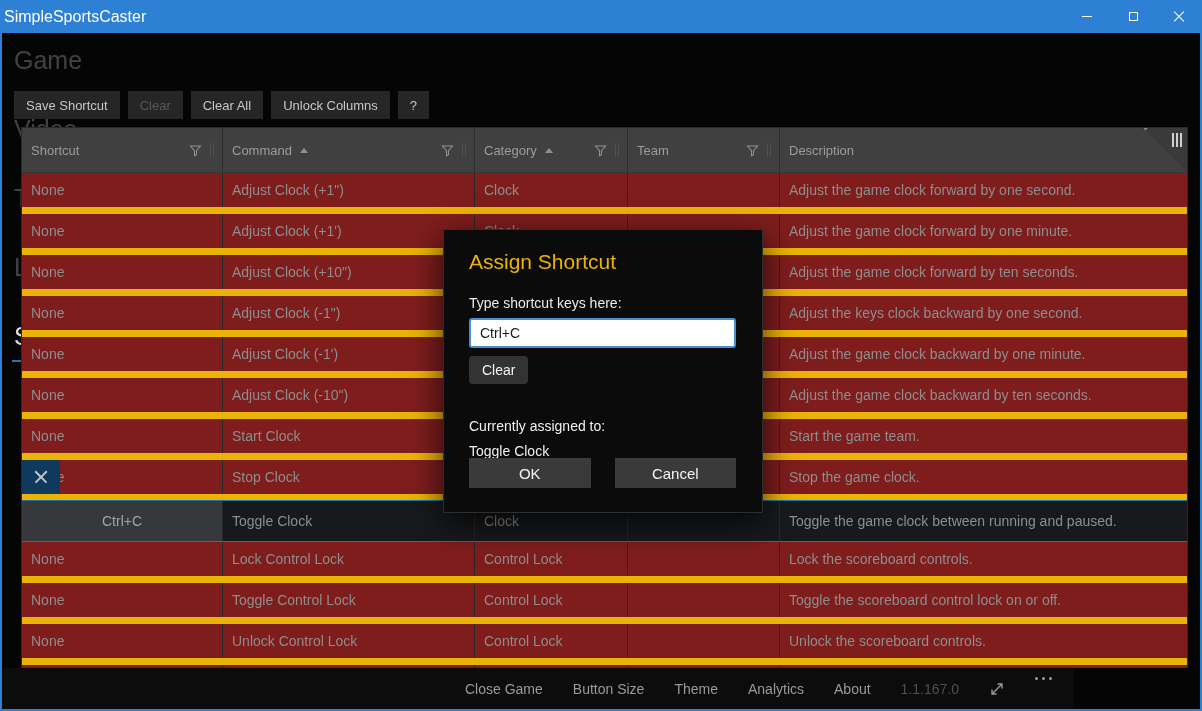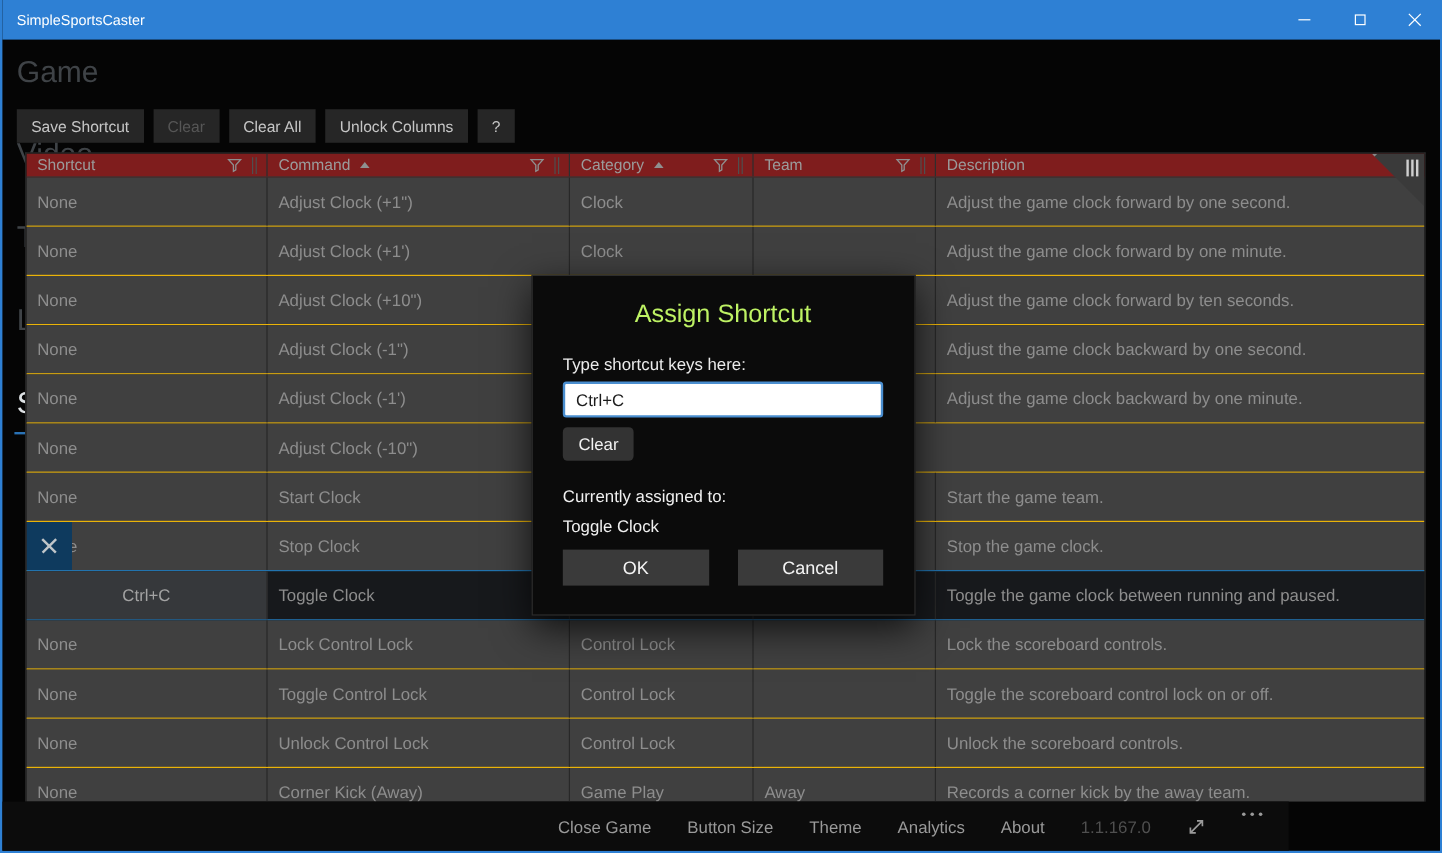--- a/index.html
+++ b/index.html
@@ -5,77 +5,77 @@
   * { margin:0; padding:0; box-sizing:border-box; }
   html,body { width:1202px; height:711px; overflow:hidden; }
   body {
     font-family:"Liberation Sans","DejaVu Sans",sans-serif;
     background:#050505; color:#8d8d8d; position:relative;
     border-left:2px solid #2e80d4; border-right:2px solid #2e80d4; border-bottom:2px solid #2e80d4;
   }
   
   .titlebar { position:absolute; top:0; left:-2px; width:1202px; height:33px; background:#2e80d4;
     display:flex; align-items:center; }
-  .titlebar .title { color:#fff; font-size:12px; padding-left:14px; flex:1; }
+  .titlebar .title { color:#fff; font-size:16px; padding-left:4px; flex:1; }
   .win-btn { width:46px; height:33px; display:flex; align-items:center; justify-content:center; cursor:default; }
   .glyph-min { width:10px; height:1px; background:#fff; display:block; }
   .glyph-max { width:9px; height:9px; border:1px solid #fff; display:block; }
   .glyph-x { position:relative; width:12px; height:12px; display:block; }
   .glyph-x::before,.glyph-x::after { content:""; position:absolute; left:-1px; top:5px; width:14px; height:1px; background:#fff; }
   .glyph-x::before { transform:rotate(45deg); } .glyph-x::after { transform:rotate(-45deg); }
   
   .tabs { position:absolute; top:40px; left:10px; display:flex; gap:25px;flex-direction:column; }
   .tab { font-size:25px; font-weight:300; color:#3f4347; padding:6px 2px 9px 2px; cursor:default; }
   .tab.active { color:#dde1e4; border-bottom:2px solid #2a72b5; }
   
   .toolbar { position:absolute; top:91px; left:12px; display:flex; gap:8px;border-radius:12px; }
   .tbtn { background:#262626; color:#c6c6c6; font-size:13px; padding:6px 12px; min-height:28px; display:flex; align-items:center; }
   .tbtn.disabled { color:#565656; }
   
   .table { position:absolute; top:127px; left:19px; width:1167px; height:541px; overflow:hidden;
     border:1px solid #2a2a2a; border-bottom:none; background:#131313; }
   .thead,.trow { display:grid; grid-template-columns:201px 252px 153px 152px 1fr; }
-  .thead { height:20px; background:#7f1d1d; border-bottom:1px solid #363636; }
+  .thead { height:45px; background:#404040; border-bottom:1px solid #363636; }
   .th { display:flex; align-items:center; padding:0 6px 0 9px; color:#9b9b9b; font-size:13px;
     border-right:1px solid #2e2e2e; position:relative; }
   .th:last-child { border-right:none;justify-content:flex-end; }
   .th .lbl { margin-right:8px; }
   .sort-asc { width:0; height:0; border-left:4px solid transparent; border-right:4px solid transparent;
     border-bottom:5px solid #8f8f8f; margin-right:6px; }
   .th .spacer { flex:1; }
   .funnel { width:13px; height:13px; margin-right:8px; }
   .grip { display:flex; gap:2px; margin-right:2px; }
   .grip i { width:1px; height:14px; background:#4f4f4f; display:block; }
-  .trow { height:41px; border-bottom:1px solid #eab308; background:#404040; }
+  .trow { height:41px; border-bottom:7px solid #eab308; background:#7f1d1d; }
   .td { display:flex; align-items:center; padding-left:9px; font-size:14px; color:#8d8d8d;
     border-right:1px solid #282828; overflow:hidden; white-space:nowrap; position:relative; }
   .td:last-child { border-right:none; }
   .trow.selected { background:#17191c; border-top:1px solid #2273ae; border-bottom:1px solid #2273ae; height:42px; margin-top:-1px; }
   .trow.selected .td.shortcut { background:#36383b; justify-content:center; padding-left:0; color:#a3a3a3; }
   .edit-badge { position:absolute; left:0; top:0; width:38px; height:100%; background:#0e3a5e;
     display:flex; align-items:center; justify-content:center; }
   .edit-x { position:relative; width:14px; height:14px; display:block; }
   .edit-x::before,.edit-x::after { content:""; position:absolute; left:-1px; top:6px; width:16px; height:1.6px; background:#bfc5c9; }
   .edit-x::before { transform:rotate(45deg); } .edit-x::after { transform:rotate(-45deg); }
   .corner-chooser { position:absolute; top:0; right:0; width:44px; height:44px;
     clip-path:polygon(0 0,100% 0,100% 100%);
     background:linear-gradient(135deg,#1a1a1a 0,#1a1a1a 1px,#888 1px,#888 3px,#3a3a3a 4px); }
   .corner-chooser .bars { position:absolute; top:5px; right:5px; display:flex; gap:2px; }
   .corner-chooser .bars i { width:2px; height:14px; background:#cfcfcf; display:block; }
   
   .dialog { position:absolute; left:441px; top:229px; width:320px; height:284px; background:#0b0b0b;
     border:1px solid #2e2e2e; box-shadow:0 10px 30px rgba(0,0,0,.75); padding:20px 26px 0 25px; z-index:10; }
-  .dlg-title { color:#bef264; font-size:21px;text-align:center; }
+  .dlg-title { color:#eab308; font-size:21px; }
   .dlg-label { color:#ebebeb; font-size:14px; margin-top:21px; }
   .dlg-input { margin-top:7px; width:100%; height:30px; background:#fff; color:#1b1b1b;
     border:2px solid #4a8ecf; border-radius:3px; font-size:14px; padding:0 9px;
     font-family:"Liberation Sans","DejaVu Sans",sans-serif; outline:none; display:block; }
   .dlg-clear { margin-top:8px; background:#333; color:#f2f2f2; font-size:14px; border:none;
     border-radius:4px; padding:6px 13px; font-family:inherit; }
-  .dlg-assigned-label { color:#f0f0f0; font-size:14px; margin-top:21px; }
+  .dlg-assigned-label { color:#f0f0f0; font-size:14px; margin-top:34px; }
   .dlg-assigned-value { color:#f0f0f0; font-size:14px; margin-top:9px; }
   .dlg-buttons { position:absolute; left:25px; right:26px; bottom:24px; display:flex; gap:24px; }
   .dlg-btn { flex:1; height:30px; background:#3a3a3a; color:#f4f4f4; font-size:15px; border:none;
     font-family:inherit; }
   
   .statusbar { position:absolute; left:-2px; bottom:0; width:1074px; height:41px; background:#0c0c0c;
     display:flex; align-items:center; justify-content:flex-end; gap:30px; padding-right:22px; }
   .status-item { color:#9a9a9a; font-size:14px; cursor:default; }
   .status-version { color:#4f4f4f; font-size:14px; }
   .expand-icon { width:16px; height:16px; display:block; }
@@ -187,34 +187,35 @@
         <div class="td command">Adjust Clock (+10")</div>
         <div class="td category">Clock</div>
         <div class="td team"></div>
         <div class="td description">Adjust the game clock forward by ten seconds.</div>
       </div>
       <div class="trow">
         <div class="td shortcut">None</div>
         <div class="td command">Adjust Clock (-1")</div>
         <div class="td category">Clock</div>
         <div class="td team"></div>
-        <div class="td description">Adjust the game clock backward by one second.</div>
+        <div class="td description">Adjust the keys clock backward by one second.</div>
       </div>
       <div class="trow">
         <div class="td shortcut">None</div>
         <div class="td command">Adjust Clock (-1')</div>
         <div class="td category">Clock</div>
         <div class="td team"></div>
         <div class="td description">Adjust the game clock backward by one minute.</div>
       </div>
       <div class="trow">
         <div class="td shortcut">None</div>
         <div class="td command">Adjust Clock (-10")</div>
         <div class="td category">Clock</div>
         <div class="td team"></div>
+        <div class="td description">Adjust the game clock backward by ten seconds.</div>
       </div>
       <div class="trow">
         <div class="td shortcut">None</div>
         <div class="td command">Start Clock</div>
         <div class="td category">Clock</div>
         <div class="td team"></div>
         <div class="td description">Start the game team.</div>
       </div>
       <div class="trow">
         <div class="td shortcut">None<span class="edit-badge">

